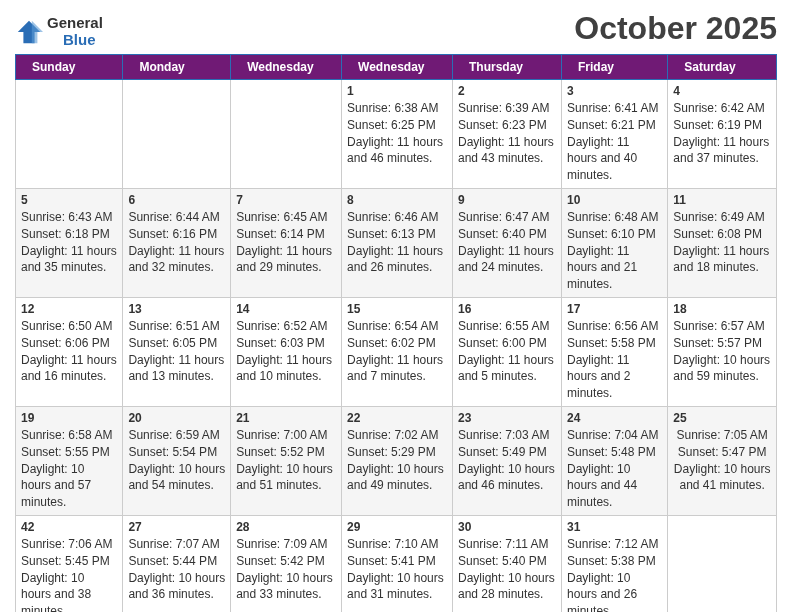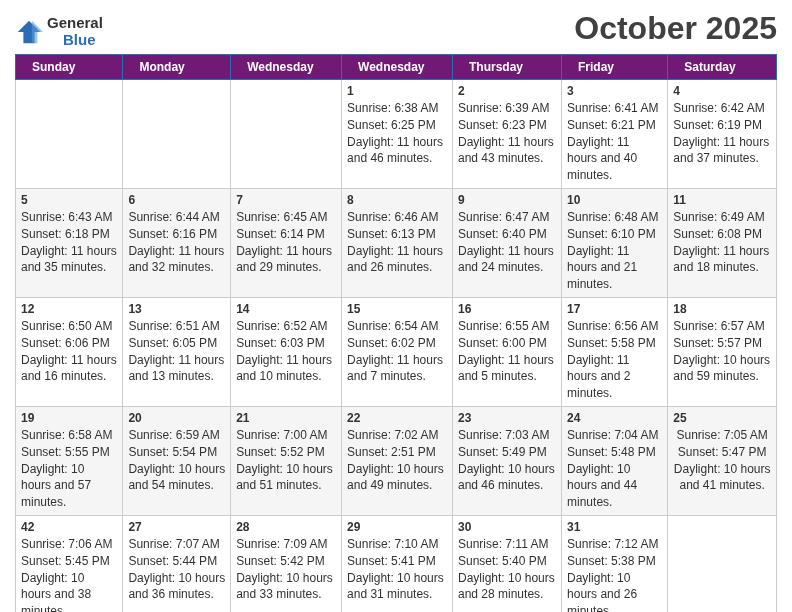--- a/index.html
+++ b/index.html
@@ -260,21 +260,21 @@
         </td>
         <td>
           <span class="day-num">21</span>
           <div class="day-info" style="white-space: pre-line;">Sunrise: 7:00 AM
 Sunset: 5:52 PM
 Daylight: 10 hours and 51 minutes.</div>
         </td>
         <td>
           <span class="day-num">22</span>
           <div class="day-info" style="white-space: pre-line;">Sunrise: 7:02 AM
-Sunset: 2:51 PM
+Sunset: 5:29 PM
 Daylight: 10 hours and 49 minutes.</div>
         </td>
         <td>
           <span class="day-num">23</span>
           <div class="day-info" style="white-space: pre-line;">Sunrise: 7:03 AM
 Sunset: 5:49 PM
 Daylight: 10 hours and 46 minutes.</div>
         </td>
         <td>
           <span class="day-num">24</span>

